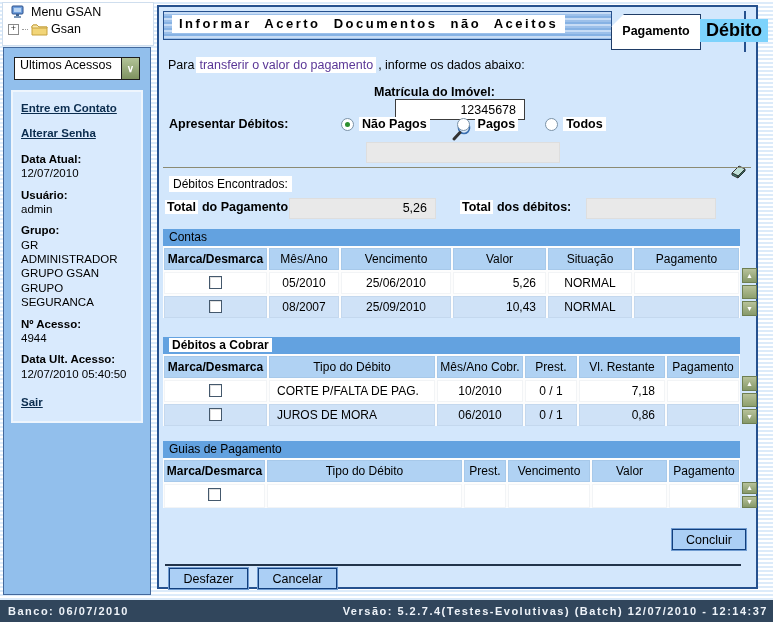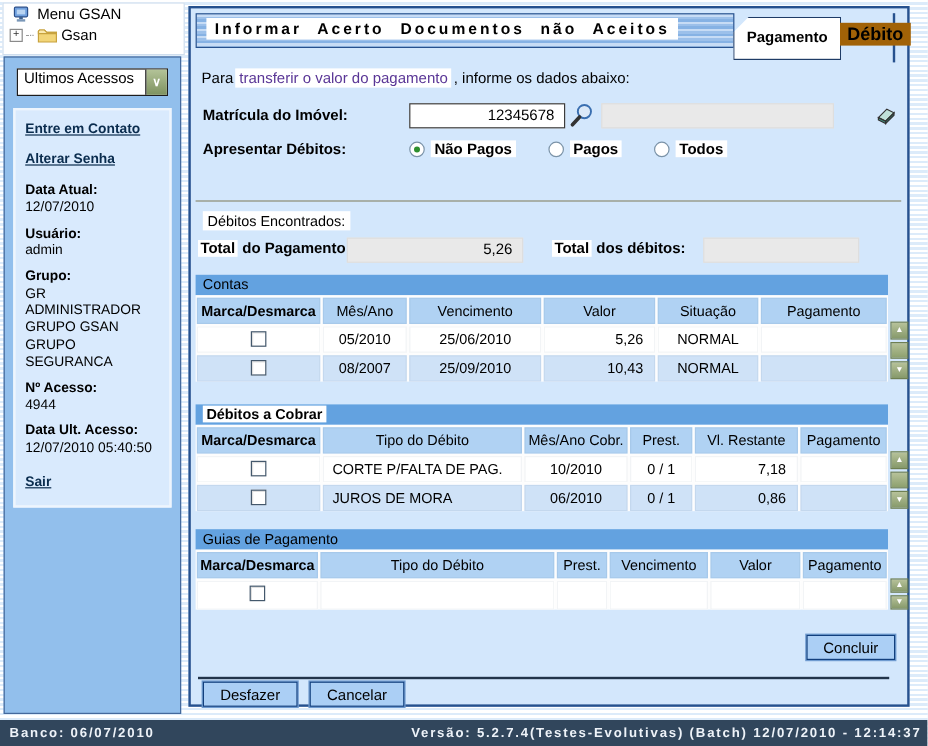--- a/index.html
+++ b/index.html
@@ -23,21 +23,21 @@
   .ivalue{margin:0 0 2px 0;}
   .info-panel a.sair{margin:14px 0 0 0;}
   
   .main{position:absolute;left:157px;top:5px;width:601px;height:584px;background:#d3e7fc;border:2px solid #26518e;box-sizing:border-box;}
   .title-band{position:absolute;left:4px;top:4px;width:447px;height:27px;border:1px solid #26518e;
     background:repeating-linear-gradient(to bottom,#c7dcf5 0 2px,#9cc0ea 2px 4px,#86b2e4 4px 6px);}
   .title-chip{position:absolute;left:8px;top:3px;background:#fff;padding:1px 7px 2px 7px;font-size:13px;font-weight:bold;letter-spacing:2.5px;word-spacing:7px;white-space:nowrap;}
   .tab-pag{position:absolute;left:452px;top:7px;width:90px;height:36px;background:#fff;border:1px solid #1f3c66;box-sizing:border-box;
     clip-path:polygon(13px 0,100% 0,100% 100%,0 100%,0 13px);text-align:center;font-size:12.5px;font-weight:bold;padding-top:9px;cursor:pointer;}
   .tab-deb-line{position:absolute;left:585px;top:4px;width:2px;height:41px;background:#26518e;}
-  .tab-deb{position:absolute;left:541px;top:12px;background:#a16207;padding:1px 6px;font-size:15px;font-weight:bold;cursor:pointer;}
+  .tab-deb{position:absolute;left:541px;top:12px;background:#7dd3fc;padding:1px 6px;font-size:18px;font-weight:bold;cursor:pointer;}
   .intro{position:absolute;left:9px;top:51px;font-size:12.5px;}
   .intro .hl{background:#fff;color:#5a3696;padding:1px 3px;margin:0 2px;}
   .frow{position:absolute;left:10px;display:flex;align-items:center;font-size:12.5px;}
   .flabel{font-weight:bold;width:172px;}
   .tinput{width:130px;height:21px;border:1px solid #3c3c3c;background:#fff;font-family:"Liberation Sans",sans-serif;font-size:12.5px;text-align:right;padding:0 8px 0 2px;box-sizing:border-box;}
   .grayfield{background:#e9e9e9;border:1px solid #dedede;height:19px;box-sizing:content-box;}
   .icbtn{background:none;border:none;padding:0;margin:0;cursor:pointer;line-height:0;}
   .radios{display:flex;align-items:center;gap:3px;}
   .rgroup{display:flex;align-items:center;gap:5px;margin-right:24px;}
   input[type=radio]{appearance:none;-webkit-appearance:none;width:13px;height:13px;border-radius:50%;border:1px solid #7b93a8;background:#fff;margin:0;position:relative;cursor:pointer;}
@@ -139,21 +139,21 @@
     <span class="title-chip">Informar Acerto Documentos não Aceitos</span>
   </div>
   <div class="tab-pag">Pagamento</div>
   <div class="tab-deb-line"></div>
   <div class="tab-deb">Débito</div>
 
   <div class="intro">
     <span>Para</span><span class="hl">transferir o valor do pagamento</span><span>, informe os dados abaixo:</span>
   </div>
 
-  <div class="frow" style="top:78px;width:582px;">
+  <div class="frow" style="top:78px;width:582px;flex-direction:column;">
     <span class="flabel">Matrícula do Imóvel:</span>
     <input class="tinput" type="text" value="12345678" style="">
     <span class="icbtn" style="margin-left:3px;">
       <svg width="21" height="22" viewBox="0 0 21 22">
           <circle cx="13" cy="8" r="5.5" fill="#dbe9f8" stroke="#3a6fb0" stroke-width="1.6"></circle>
           <line x1="9" y1="12.5" x2="3" y2="19" stroke="#333" stroke-width="3" stroke-linecap="round"></line>
         </svg>
     </span>
     <div class="grayfield" style="width:192px;margin-left:6px;"></div>
     <span class="icbtn" style="margin-left:auto;margin-right:4px;">

